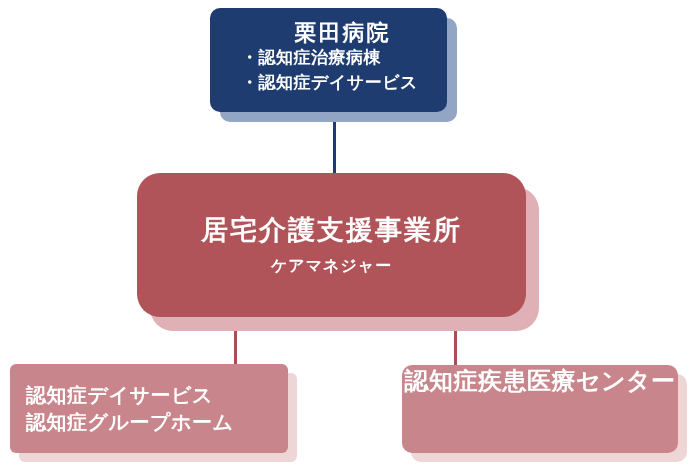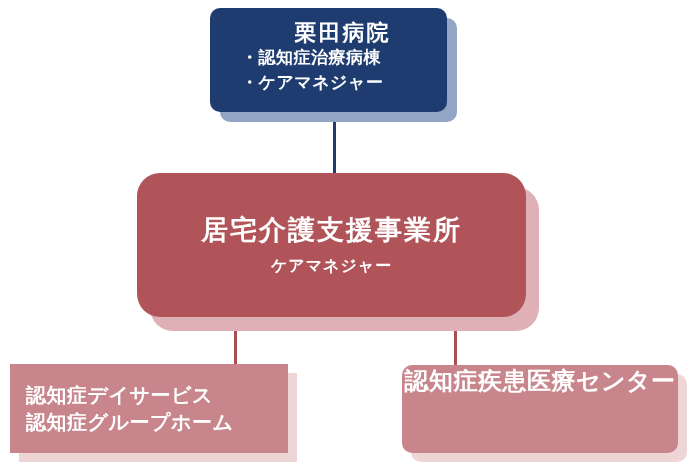--- a/index.html
+++ b/index.html
@@ -59,21 +59,21 @@
   .office-subtitle {
     margin-top: 10px;
     font-size: 16px;
     line-height: 21px;
     letter-spacing: 1px;
   }
   
   .services {
     left: 10px; top: 364px; width: 278px; height: 89px;
     background: var(--pink, #c8868c);
-    border-radius: 0;
+    border-radius: 6px;
     box-shadow: 9px 9px 0 var(--pink-shadow, #efd6d6);
     display: flex; flex-direction: column; justify-content: center;
     padding-left: 16px;
     font-size: 20px;
     line-height: 27px;
     letter-spacing: 0.5px;
   }
   
   .center {
     left: 402px; top: 365px; width: 276px; height: 88px;
@@ -100,21 +100,21 @@
 <div class="stage">
 
   <div class="connector conn-blue"></div>
   <div class="connector conn-red-l"></div>
   <div class="connector conn-red-r"></div>
 
   <div class="box hospital">
     <div class="hospital-title">栗田病院</div>
     <div class="hospital-items">
       <div>・認知症治療病棟</div>
-      <div>・ケアマネジャー</div>
+      <div>・認知症デイサービス</div>
     </div>
   </div>
 
   <div class="box office">
     <div class="office-title">居宅介護支援事業所</div>
     <div class="office-subtitle">ケアマネジャー</div>
   </div>
 
   <div class="box services">
     <div>認知症デイサービス</div>

